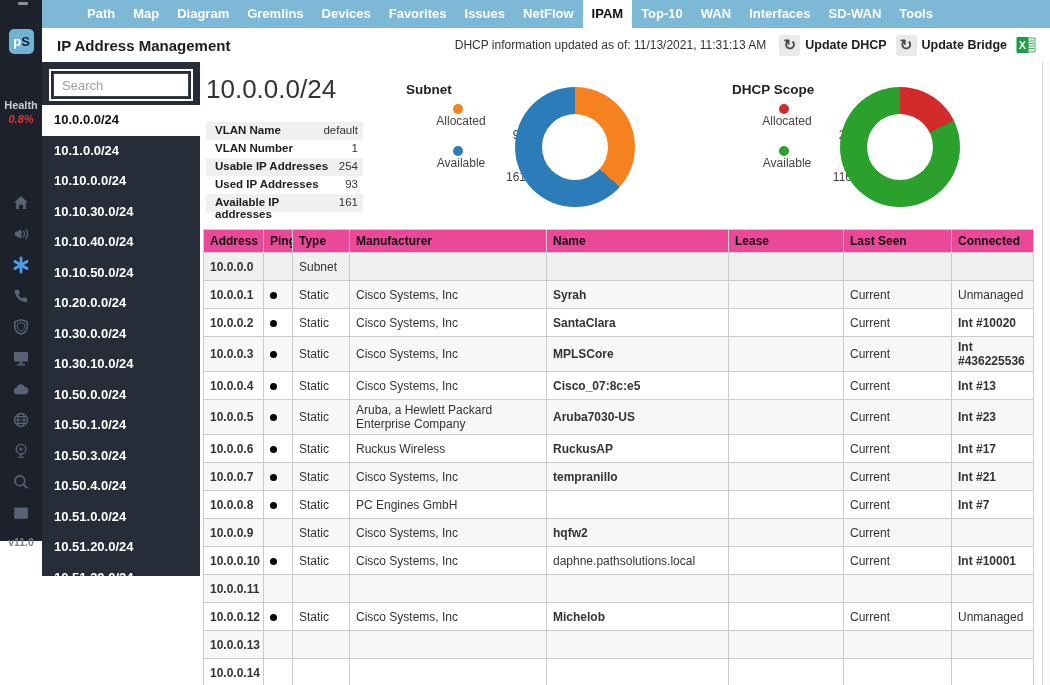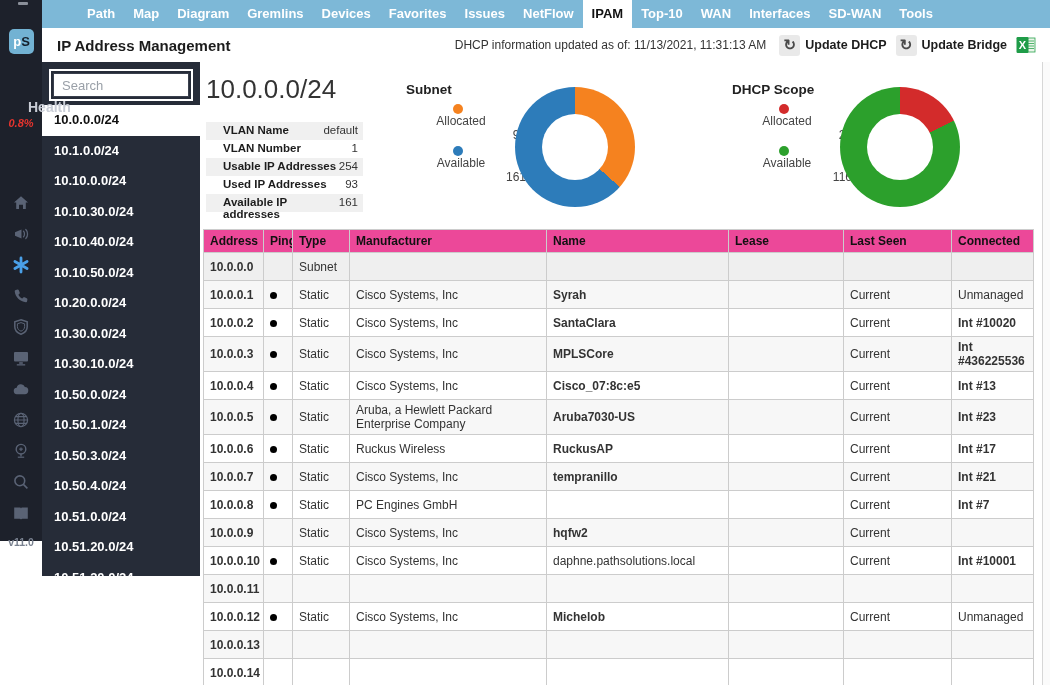--- a/index.html
+++ b/index.html
@@ -6,21 +6,21 @@
   html,body { width:1050px; height:685px; overflow:hidden; background:#fff;
               font-family:"Liberation Sans", sans-serif; }
 
   
   .rail { position:absolute; left:0; top:0; width:42px; height:541px; background:#1d212b; z-index:5; }
   .menu-dash { position:absolute; left:18px; top:2px; width:10px; height:3px; background:#8a8f99; border-radius:1px; }
   .logo { position:absolute; left:9px; top:29px; width:25px; height:25px; background:#72b2d3;
           border-radius:5px; text-align:center; line-height:25px; font-size:13px; font-weight:bold; }
   .logo .lp { color:#fff; } .logo .ls { color:#15202b; }
   .health { position:absolute; left:0; top:99px; width:42px; text-align:center; }
-  .health .hl { color:#c9cdd6; font-size:14px; font-weight:bold;margin-left:28px; }
+  .health .hl { color:#c9cdd6; font-size:11px; font-weight:bold; }
   .health .hv { color:#e6342e; font-size:11px; font-weight:bold; margin-top:2px;font-style:italic; }
   .rail-icons { position:absolute; left:0; top:194px; width:42px; display:flex; flex-direction:column;
                 align-items:center; gap:13px; }
   .rail-icon { width:18px; height:18px; cursor:pointer; }
   .rail-icon svg { width:18px; height:18px; display:block; }
   .version { position:absolute; left:0; top:536px; width:42px; text-align:center;
              color:#79818f; font-size:10.5px; font-weight:bold; }
 
   
   .nav { position:absolute; left:42px; top:0; width:1008px; height:28px; background:#7db8d7;
@@ -52,21 +52,21 @@
   .subnet-item { height:30.5px; line-height:30.5px; padding-left:12px; color:#fff;
                  font-size:13px; font-weight:bold; cursor:pointer; white-space:nowrap; }
   .subnet-item.selected { background:#fff; color:#111; }
 
   
   .content { position:absolute; left:200px; top:62px; width:850px; height:623px; background:#fff; overflow:hidden; }
   .scroll-strip { position:absolute; left:842px; top:0; width:8px; height:623px; background:#fbfbfb; border-left:1px solid #d7d7d7; }
 
   .subnet-title { position:absolute; left:6px; top:12px; font-size:26px; color:#333; }
   .detail-table { position:absolute; left:6px; top:60px; width:157px; }
-  .detail-row { display:flex; justify-content:space-between; padding:2px 5px 2px 17px; font-size:11.5px; height:18px; }
+  .detail-row { display:flex; justify-content:space-between; padding:2px 5px 2px 9px; font-size:11.5px; height:18px; }
   .detail-row:nth-child(odd) { background:#f0f0f0; }
   .detail-row .dk { font-weight:bold; color:#1c1c1c; }
   .detail-row .dv { color:#333; }
 
   .legend { position:absolute; width:130px; }
   .legend-subnet { left:196px; top:20px; }
   .legend-dhcp   { left:522px; top:20px; }
   .legend-title { font-size:13.5px; font-weight:bold; color:#222; margin-bottom:7px; margin-left:10px; }
   .legend-item { display:flex; align-items:center; font-size:12px; color:#444; margin-bottom:4px;flex-direction:column; }
   .legend-item .dot { width:10px; height:10px; border-radius:50%; margin-right:6px; flex:0 0 10px; }

